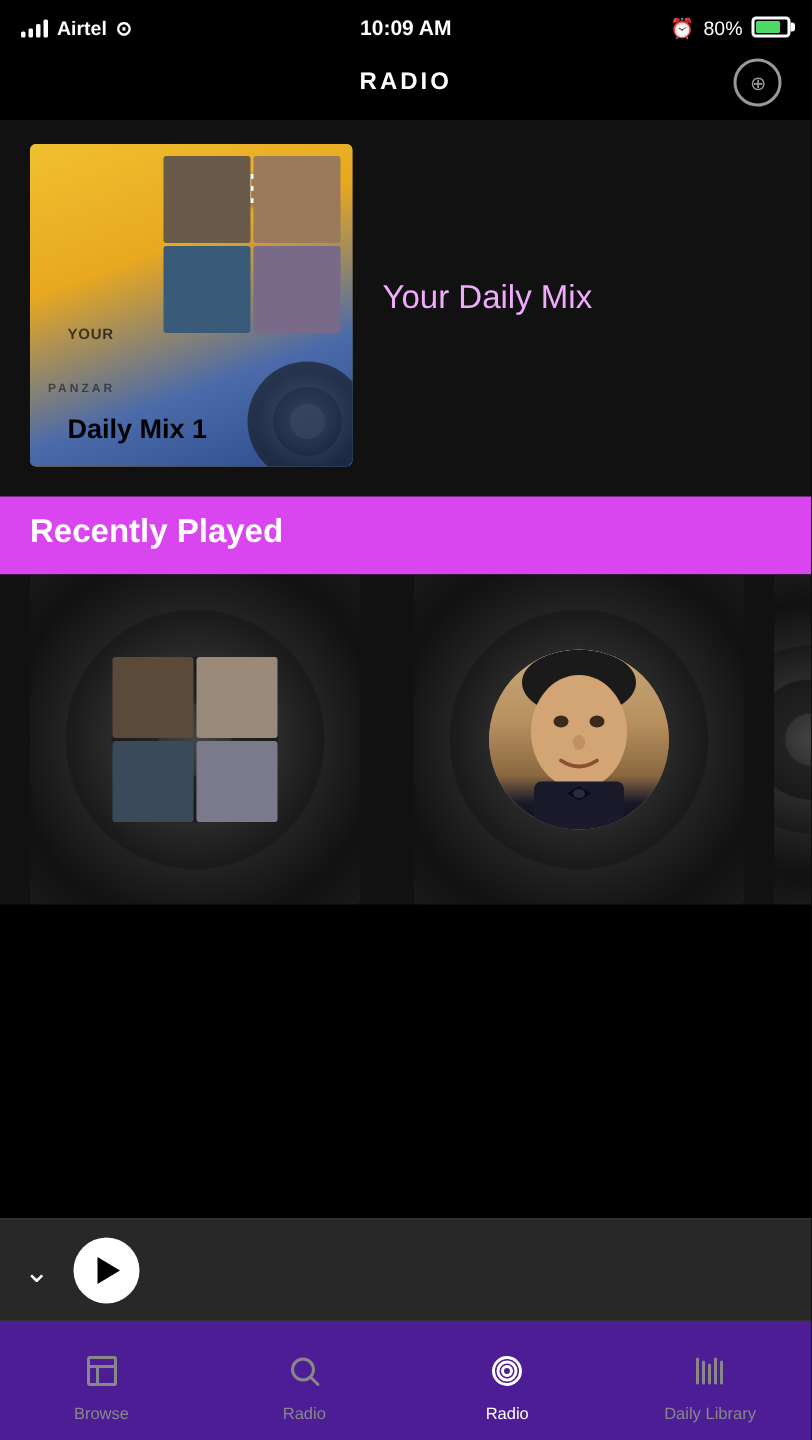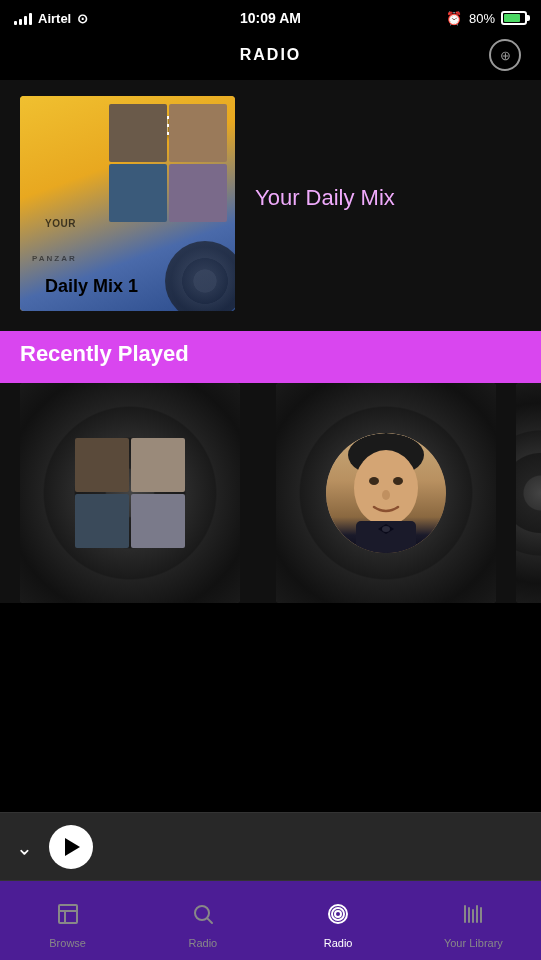--- a/index.html
+++ b/index.html
@@ -579,15 +579,15 @@
   <div class="nav-item">
     <div class="nav-icon">
       <svg viewBox="0 0 24 24" fill="none" stroke="#888" stroke-width="2" stroke-linecap="round">
         <line x1="4" y1="4" x2="4" y2="20"></line>
         <line x1="8" y1="6" x2="8" y2="20"></line>
         <line x1="12" y1="8" x2="12" y2="20"></line>
         <line x1="16" y1="4" x2="16" y2="20"></line>
         <line x1="20" y1="6" x2="20" y2="20"></line>
       </svg>
     </div>
-    <span class="nav-label">Your Library</span>
+    <span class="nav-label">Daily Library</span>
   </div>
 </div>
 
 </body></html>

